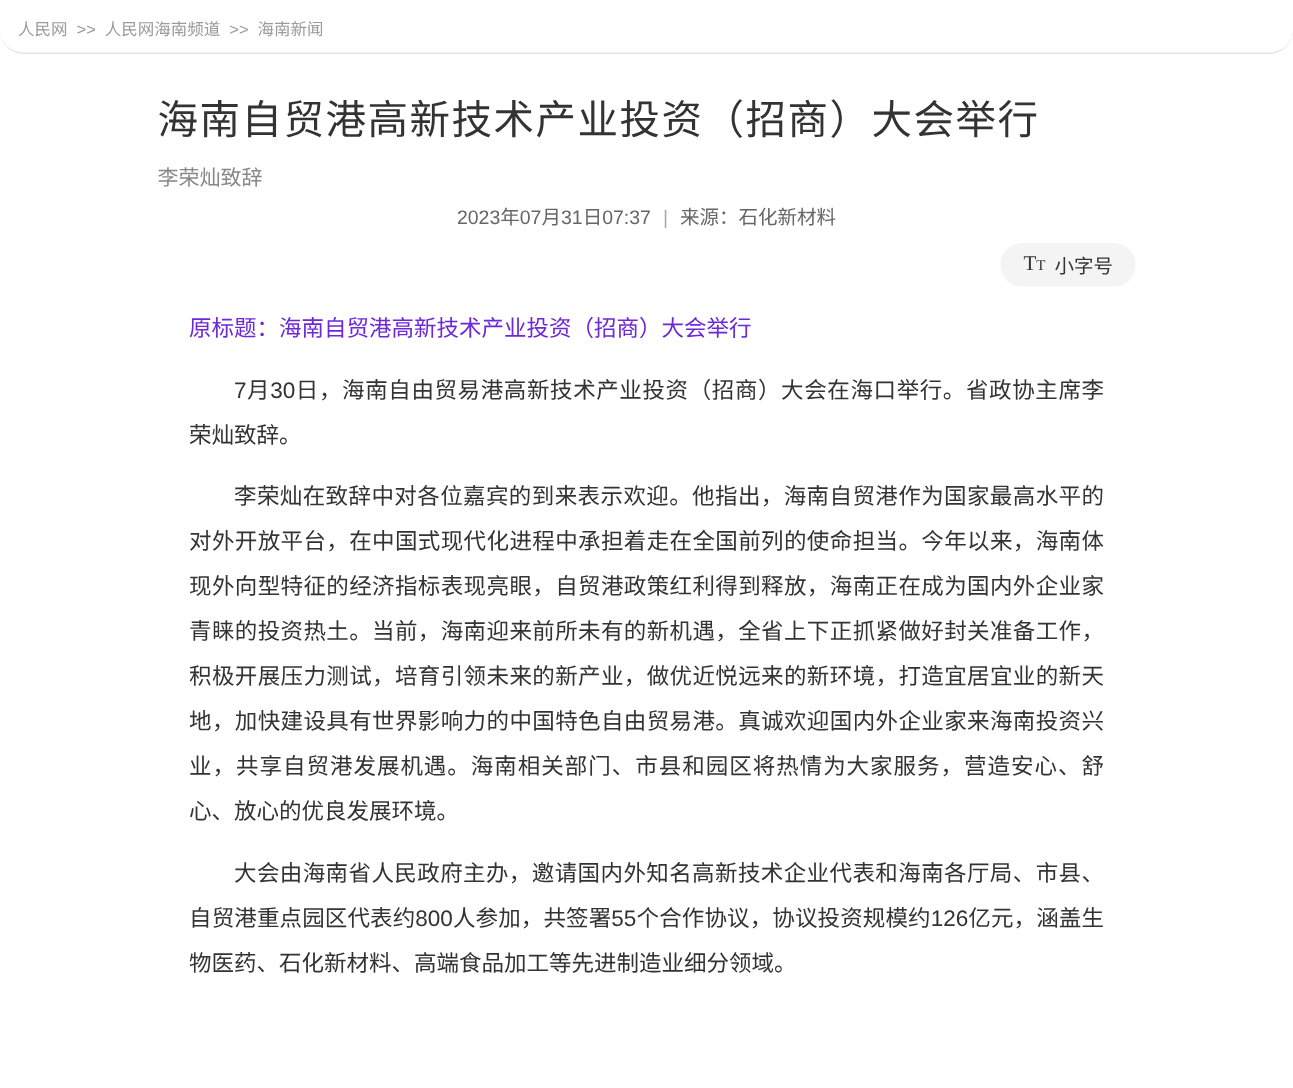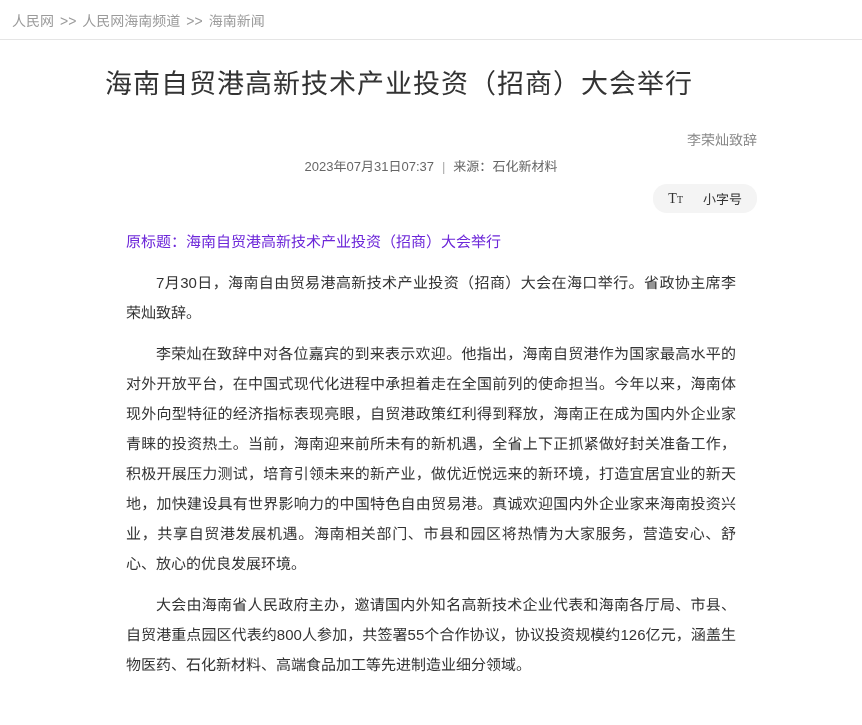--- a/index.html
+++ b/index.html
@@ -5,59 +5,60 @@
   * { box-sizing: border-box; margin: 0; padding: 0; }
   html, body { background: #ffffff; }
   body {
     width: 862px; height: 725px; overflow: hidden;
     font-family: "Liberation Sans", "DejaVu Sans", sans-serif;
     color: #333333;
   }
   
   .breadcrumb {
     padding: 10px 12px 9px 12px;
-    font-size: 14px;
+    font-size: 11px;
     color: #9b9b9b;
     border-bottom: 1px solid #e5e5e5;
+    border-radius: 16px;
   }
   .breadcrumb .crumb { color: #9b9b9b; text-decoration: none; cursor: pointer; }
   .breadcrumb .crumb-sep { margin: 0 6px; color: #9b9b9b; }
 
   
   .article { width: 652px; margin: 0 auto; }
 
   .title {
     margin-top: 26px;
     text-align: left;
     font-size: 27px;
     font-weight: 400;
     line-height: 36px;
     letter-spacing: 1px;
     color: #333333;
   }
   .subtitle {
-    margin-top: 28px;
-    text-align: right;
+    margin-top: 10px;
+    text-align: left;
     font-size: 14px;
     line-height: 20px;
     color: #888888;
   }
   .meta {
     margin-top: 8px;
     text-align: center;
     font-size: 13px;
     line-height: 18px;
     color: #666666;
   }
   .meta .meta-sep { margin: 0 8px; color: #aaaaaa; }
   .meta .source-link { color: #666666; text-decoration: none; cursor: pointer; }
 
   .toolbar { margin-top: 8px; display: flex; justify-content: flex-end; }
   .font-size-btn {
-    display: inline-flex; align-items: center; gap: 20px;
+    display: inline-flex; align-items: center; gap: 6px;
     background: #f4f4f4;
     border: none; border-radius: 14px;
     padding: 5px 15px;
     font-size: 13px; color: #333333;
     font-family: inherit;
     cursor: pointer;
   }
   .tt-icon {
     font-family: "Liberation Serif", "DejaVu Serif", serif;
     color: #333333; line-height: 1;

